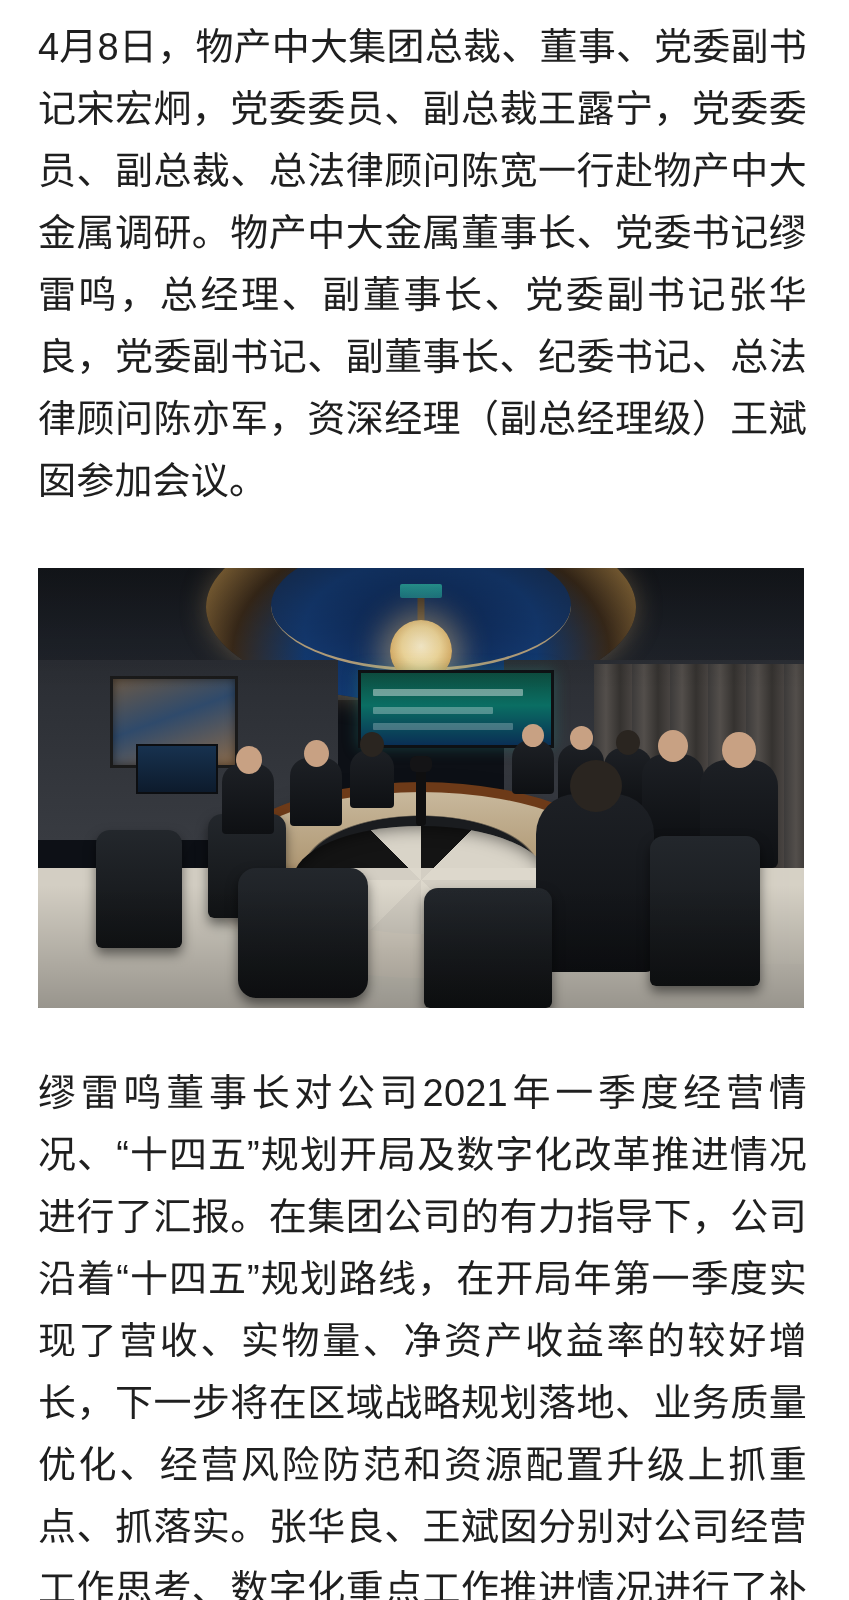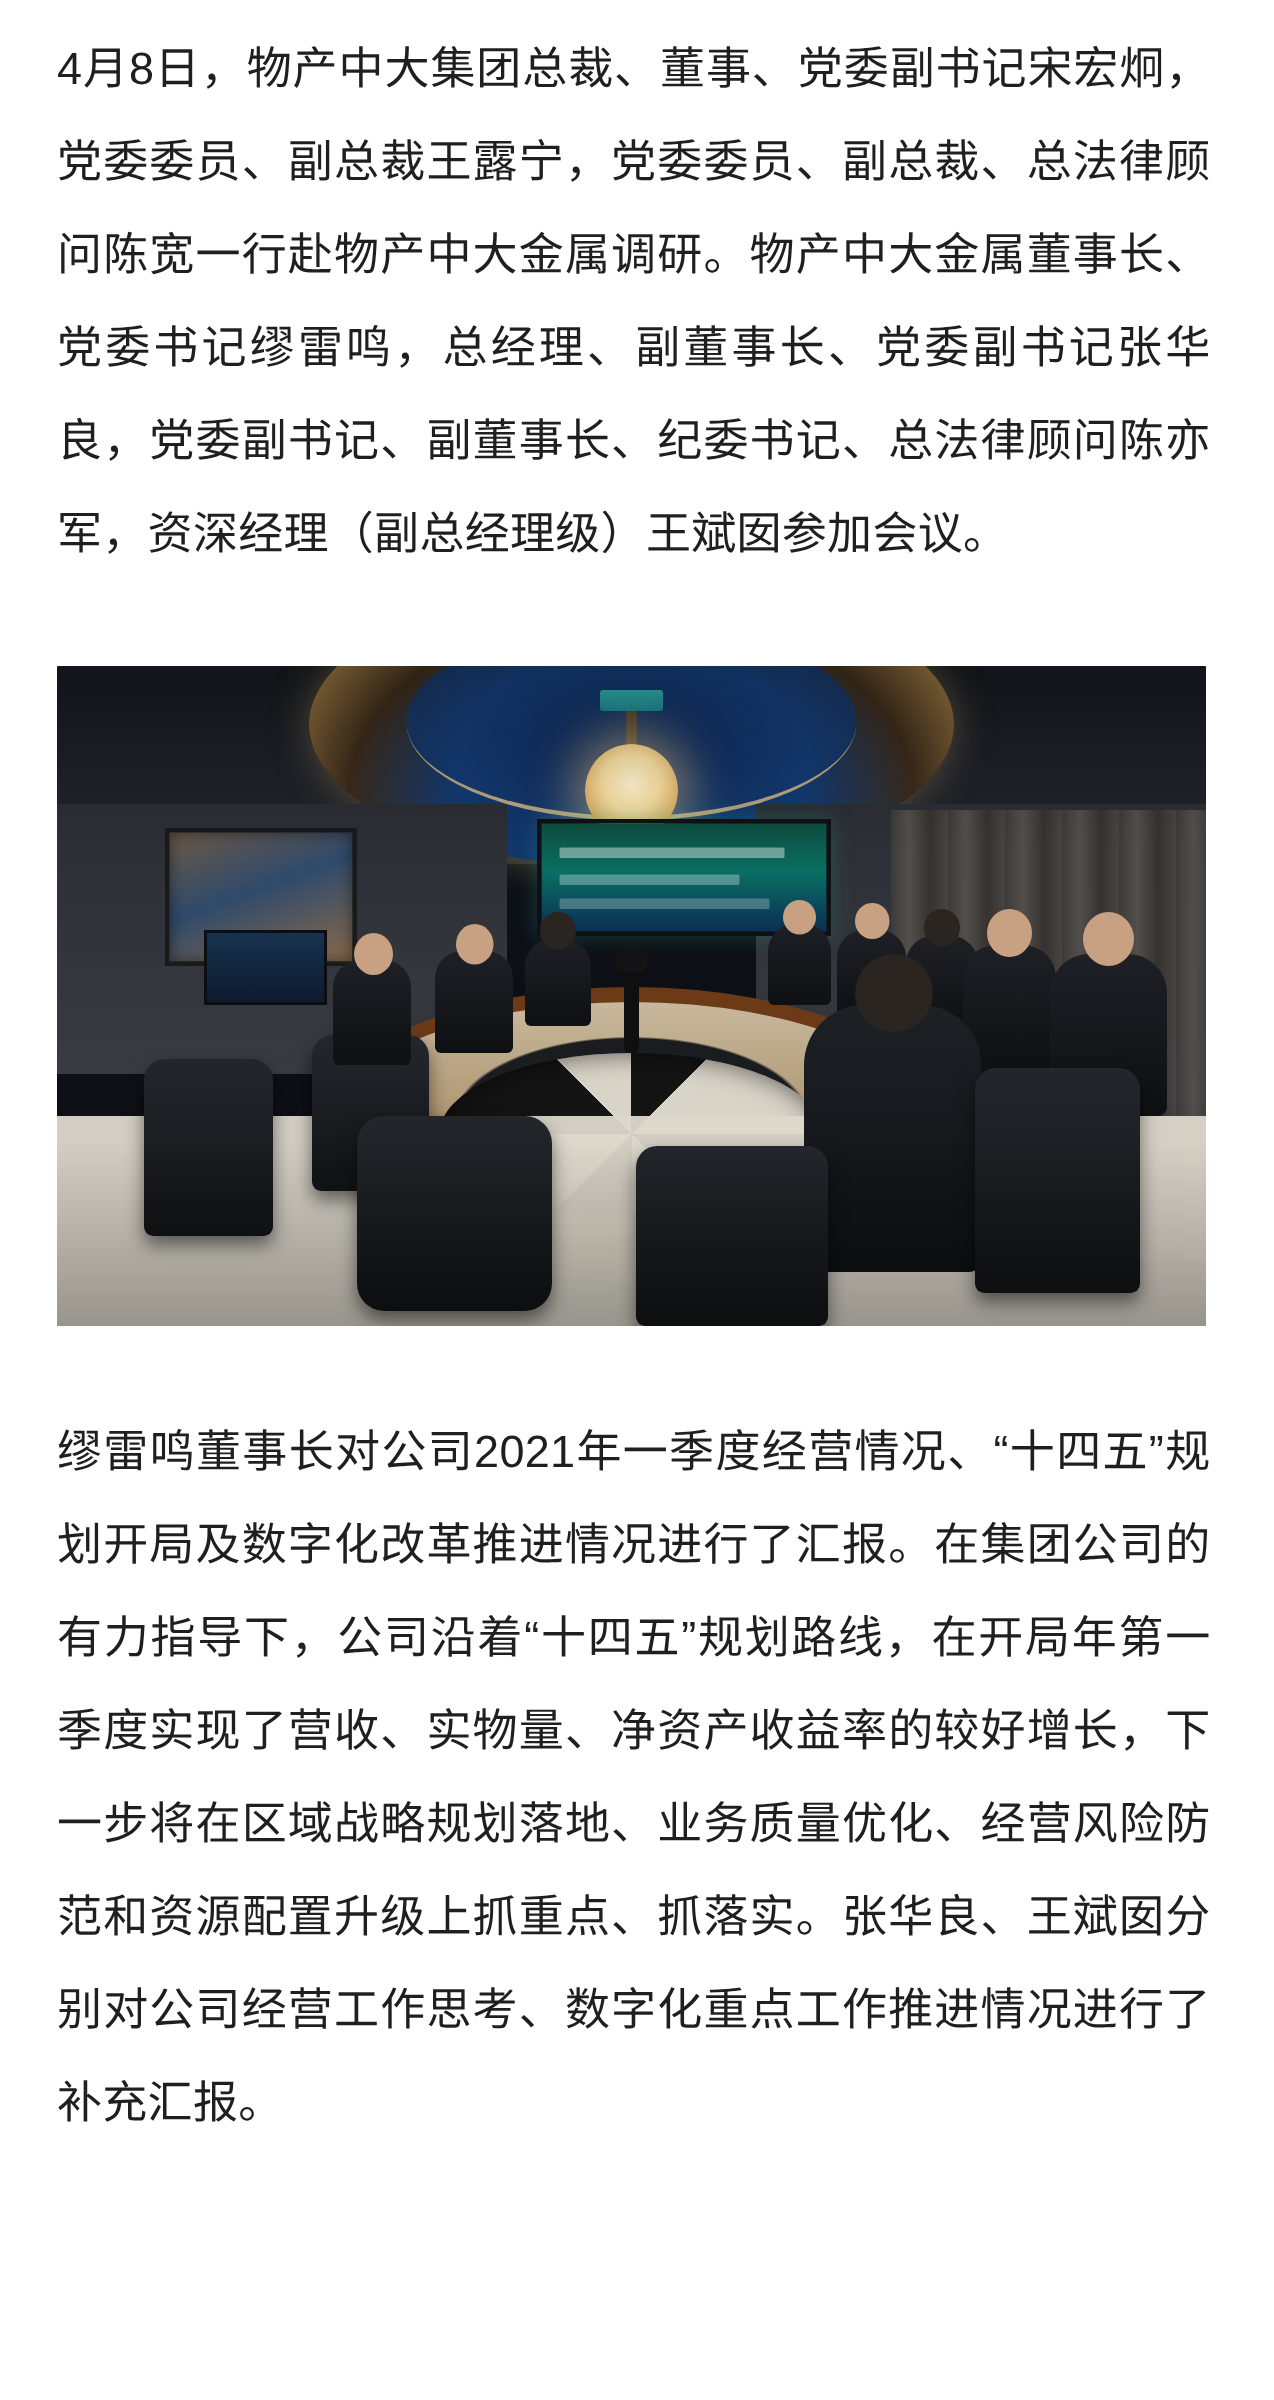--- a/index.html
+++ b/index.html
@@ -16,21 +16,21 @@
     -webkit-font-smoothing: antialiased;
   }
   .page {
     width: 849px;
     box-sizing: border-box;
     padding: 0;
     background: #ffffff;
     position: relative;
   }
   .para {
-    font-size: 30px;
+    font-size: 38px;
     line-height: 62px;
     letter-spacing: 0.2px;
     text-align: justify;
     text-justify: inter-ideograph;
     color: #1f1f1f;
     margin: 0;
     padding: 0 42px 0 38px;
     box-sizing: border-box;
     word-break: break-all;
   }

